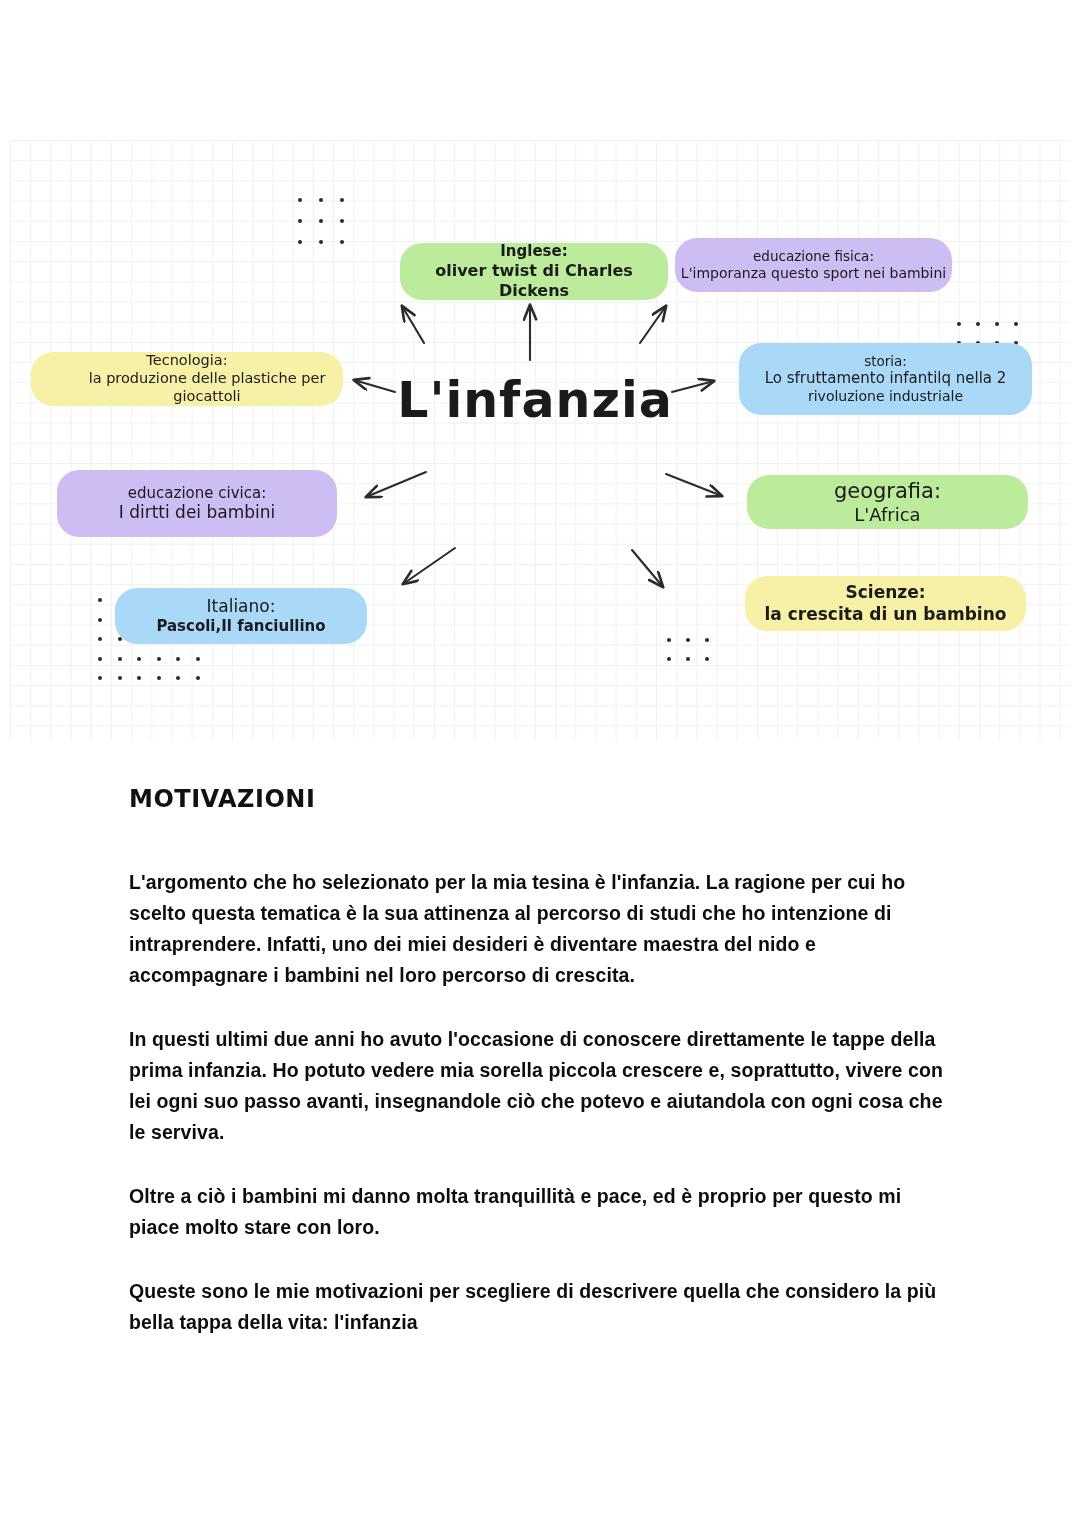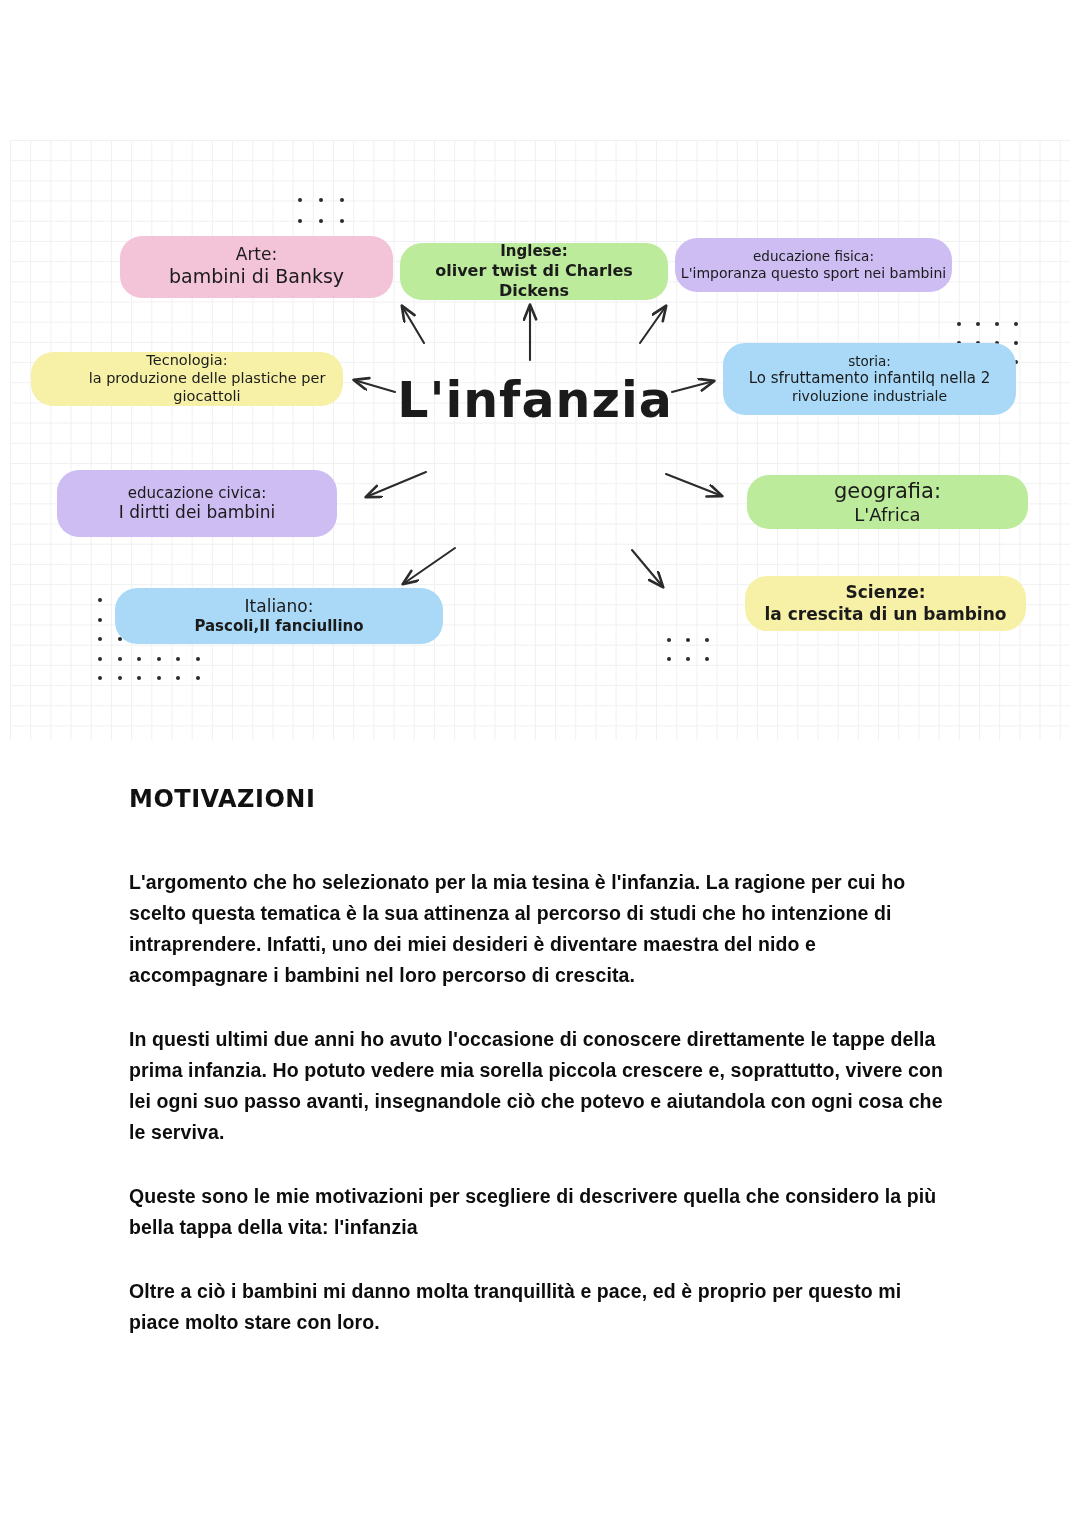--- a/index.html
+++ b/index.html
@@ -96,21 +96,21 @@
   #node-edcivica .l2 { font-size: 17px; }
 
   #node-geografia {
     left: 747px; top: 475px; width: 281px; height: 54px;
     background: #bdeb9c;
   }
   #node-geografia .l1 { font-size: 21px; }
   #node-geografia .l2 { font-size: 18px; }
 
   #node-italiano {
-    left: 115px; top: 588px; width: 328px; height: 56px;
+    left: 115px; top: 588px; width: 252px; height: 56px;
     background: #a9d9f7;
   }
   #node-italiano .l1 { font-size: 17px; }
   #node-italiano .l2 { font-size: 15px; font-weight: 700; }
 
   #node-scienze {
     left: 745px; top: 576px; width: 281px; height: 55px;
     background: #f7f1a8;
   }
   #node-scienze .l1 { font-size: 17px; font-weight: 700; }
@@ -280,41 +280,37 @@
       <path d="M666,474 L722,496"></path>
 
       <path d="M455,548 L403,584"></path>
 
       <path d="M632,550 L663,587"></path>
     </g>
   </svg>
 
   <div id="center-title">L'infanzia</div>
 
-  <div class="node" id="node-arte" style="background: rgb(243, 195, 216);">
-    <span class="l1">Arte:</span>
-    <span class="l2">bambini di Banksy</span>
-  </div>
 
   <div class="node" id="node-inglese" style="background: rgb(189, 235, 156);">
     <span class="l1">Inglese:</span>
     <span class="l2">oliver twist di Charles Dickens</span>
   </div>
 
   <div class="node" id="node-edfisica" style="background: rgb(205, 189, 243);">
     <span class="l1">educazione fisica:</span>
     <span class="l2">L'imporanza questo sport nei bambini</span>
   </div>
 
   <div class="node" id="node-tecnologia" style="background: rgb(247, 241, 168);">
     <span class="l1">Tecnologia:</span>
     <span class="l2">la produzione delle plastiche per giocattoli</span>
   </div>
 
-  <div class="node" id="node-storia" style="background: rgb(169, 217, 247);">
+  <div class="node" id="node-storia" style="background: rgb(169, 217, 247); margin-left: 16px;">
     <span class="l1">storia:</span>
     <span class="l2">Lo sfruttamento infantilq nella 2</span>
     <span class="l3">rivoluzione industriale</span>
   </div>
 
   <div class="node" id="node-edcivica" style="background: rgb(205, 189, 243);">
     <span class="l1">educazione civica:</span>
     <span class="l2">I dirtti dei bambini</span>
   </div>
 
@@ -333,16 +329,16 @@
     <span class="l2">la crescita di un bambino</span>
   </div>
 
 </section>
 
 <section id="doc">
   <div id="doc-inner">
     <h2 id="doc-heading">MOTIVAZIONI</h2>
     <p class="para">L'argomento che ho selezionato per la mia tesina è l'infanzia. La ragione per cui ho scelto questa tematica è la sua attinenza al percorso di studi che ho intenzione di intraprendere. Infatti, uno dei miei desideri è diventare maestra del nido e accompagnare i bambini nel loro percorso di crescita.</p>
     <p class="para">In questi ultimi due anni ho avuto l'occasione di conoscere direttamente le tappe della prima infanzia. Ho potuto vedere mia sorella piccola crescere e, soprattutto, vivere con lei ogni suo passo avanti, insegnandole ciò che potevo e aiutandola con ogni cosa che le serviva.</p>
+    <p class="para">Oltre a ciò i bambini mi danno molta tranquillità e pace, ed è proprio per questo mi piace molto stare con loro.</p>
     <p class="para">Queste sono le mie motivazioni per scegliere di descrivere quella che considero la più bella tappa della vita: l'infanzia</p>
-    <p class="para">Oltre a ciò i bambini mi danno molta tranquillità e pace, ed è proprio per questo mi piace molto stare con loro.</p>
   </div>
 </section>
 
 </body></html>

